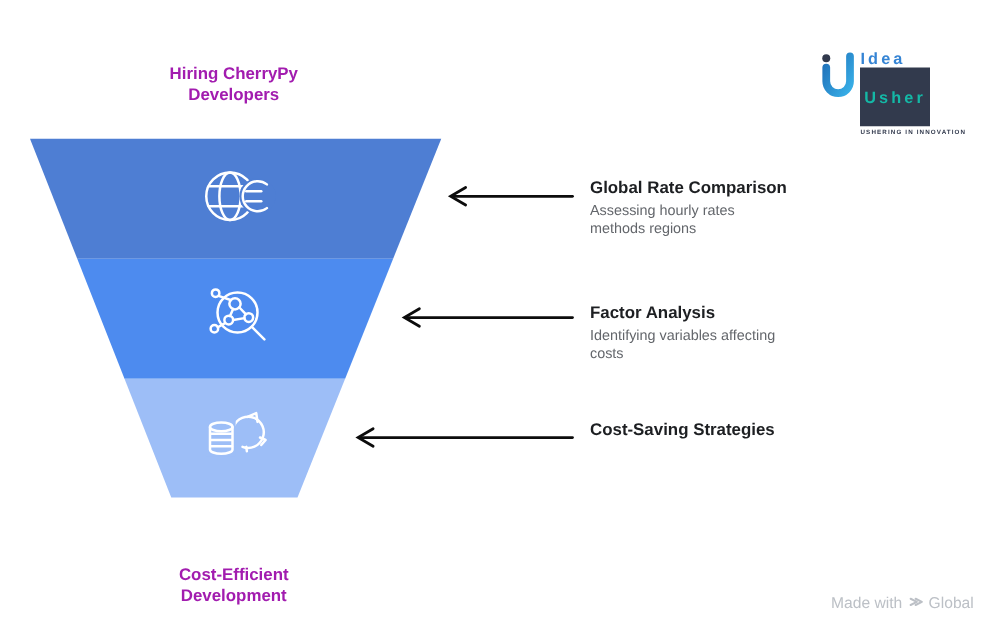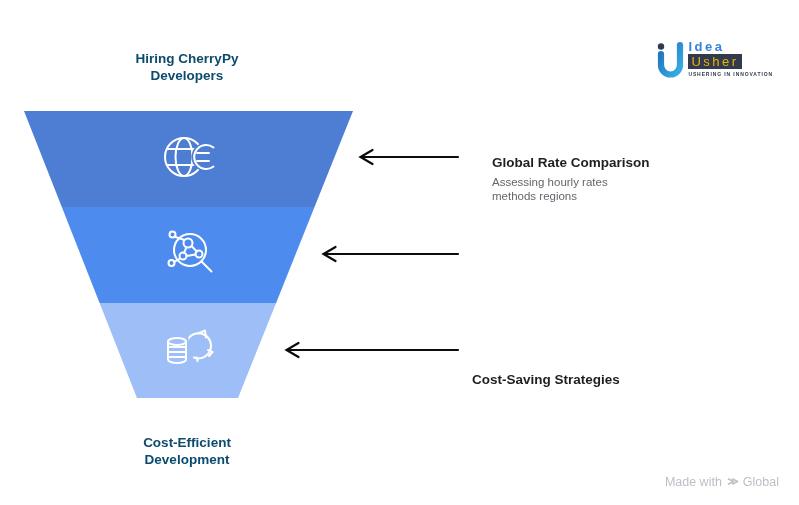--- a/index.html
+++ b/index.html
@@ -3,40 +3,40 @@
 <meta charset="utf-8">
 <style>
   * { margin: 0; padding: 0; box-sizing: border-box; }
   html, body { width: 799px; height: 505px; background: #ffffff; overflow: hidden;
     font-family: "Liberation Sans", sans-serif; }
   .canvas { position: relative; width: 799px; height: 505px; background: #ffffff; }
 
   svg.diagram { position: absolute; left: 0; top: 0; width: 799px; height: 505px; }
 
   .stage-label { position: absolute; width: 170px; text-align: center;
-    font-size: 13.5px; font-weight: bold; color: #0c4a6e; line-height: 17px; }
+    font-size: 13.5px; font-weight: bold; color: #a21caf; line-height: 17px; }
   #top-stage-label { left: 102px; top: 50px; }
-  #bottom-stage-label { left: 102px; top: 434px; }
+  #bottom-stage-label { left: 102px; top: 451px; }
 
   .annotation { position: absolute; left: 472px; width: 168px; }
   .annotation .ann-title { font-size: 13.5px; font-weight: bold; color: #1d1f22;
     line-height: 16px; }
   .annotation .ann-desc { margin-top: 5px; font-size: 11.5px; color: #63666b;
     line-height: 13.5px; width: 160px; }
-  #annotation-1 { top: 155px; margin-left: 20px; }
+  #annotation-1 { top: 142px; }
   #annotation-2 { top: 242px; }
-  #annotation-3 { top: 336px; margin-top: 36px; }
+  #annotation-3 { top: 336px; }
 
   .logo { position: absolute; right: 26px; top: 40px; display: flex; align-items: flex-start; }
   .logo .glyph { margin-right: 3px; }
   .logo .logo-col { display: flex; flex-direction: column; align-items: flex-start; }
   .logo .brand-top { color: #3584d4; font-size: 13px; font-weight: bold;
     letter-spacing: 2.5px; line-height: 14px; }
-  .logo .brand-bottom { background: #323a4d; color: #eab308; font-size: 13px;
-    font-weight: normal; letter-spacing: 2.5px; line-height: 15px; padding: 0 3px; }
+  .logo .brand-bottom { background: #323a4d; color: #14b8a6; font-size: 13px;
+    font-weight: bold; letter-spacing: 2.5px; line-height: 15px; padding: 16px 3px; }
   .logo .tagline { margin-top: 2px; font-size: 5px; color: #323a4d;
     letter-spacing: 0.9px; font-weight: bold; }
 
   .footer-credit { position: absolute; right: 20px; bottom: 16px; display: flex;
     align-items: flex-start; gap: 4px; font-size: 12.5px; color: #bcc0c6; }
 </style>
 </head>
 <body>
 
 <div class="canvas">
@@ -101,20 +101,24 @@
   </svg>
 
   <div class="stage-label" id="top-stage-label">Hiring CherryPy Developers</div>
 
   <div class="stage-label" id="bottom-stage-label">Cost-Efficient Development</div>
 
   <div class="annotation" id="annotation-1">
     <div class="ann-title">Global Rate Comparison</div>
     <div class="ann-desc">Assessing hourly rates methods regions</div>
   </div>
+  <div class="annotation" id="annotation-2">
+    <div class="ann-title">Factor Analysis</div>
+    <div class="ann-desc">Identifying variables affecting costs</div>
+  </div>
   <div class="annotation" id="annotation-3">
     <div class="ann-title">Cost-Saving Strategies</div>
   </div>
 
   <div class="logo">
     <svg class="glyph" width="30" height="40" viewBox="0 0 30 40">
       <defs>
         <linearGradient id="iu-grad" x1="0" y1="0" x2="1" y2="1">
           <stop offset="0" stop-color="#1f6fb8"></stop>
           <stop offset="1" stop-color="#38b0e8"></stop>

